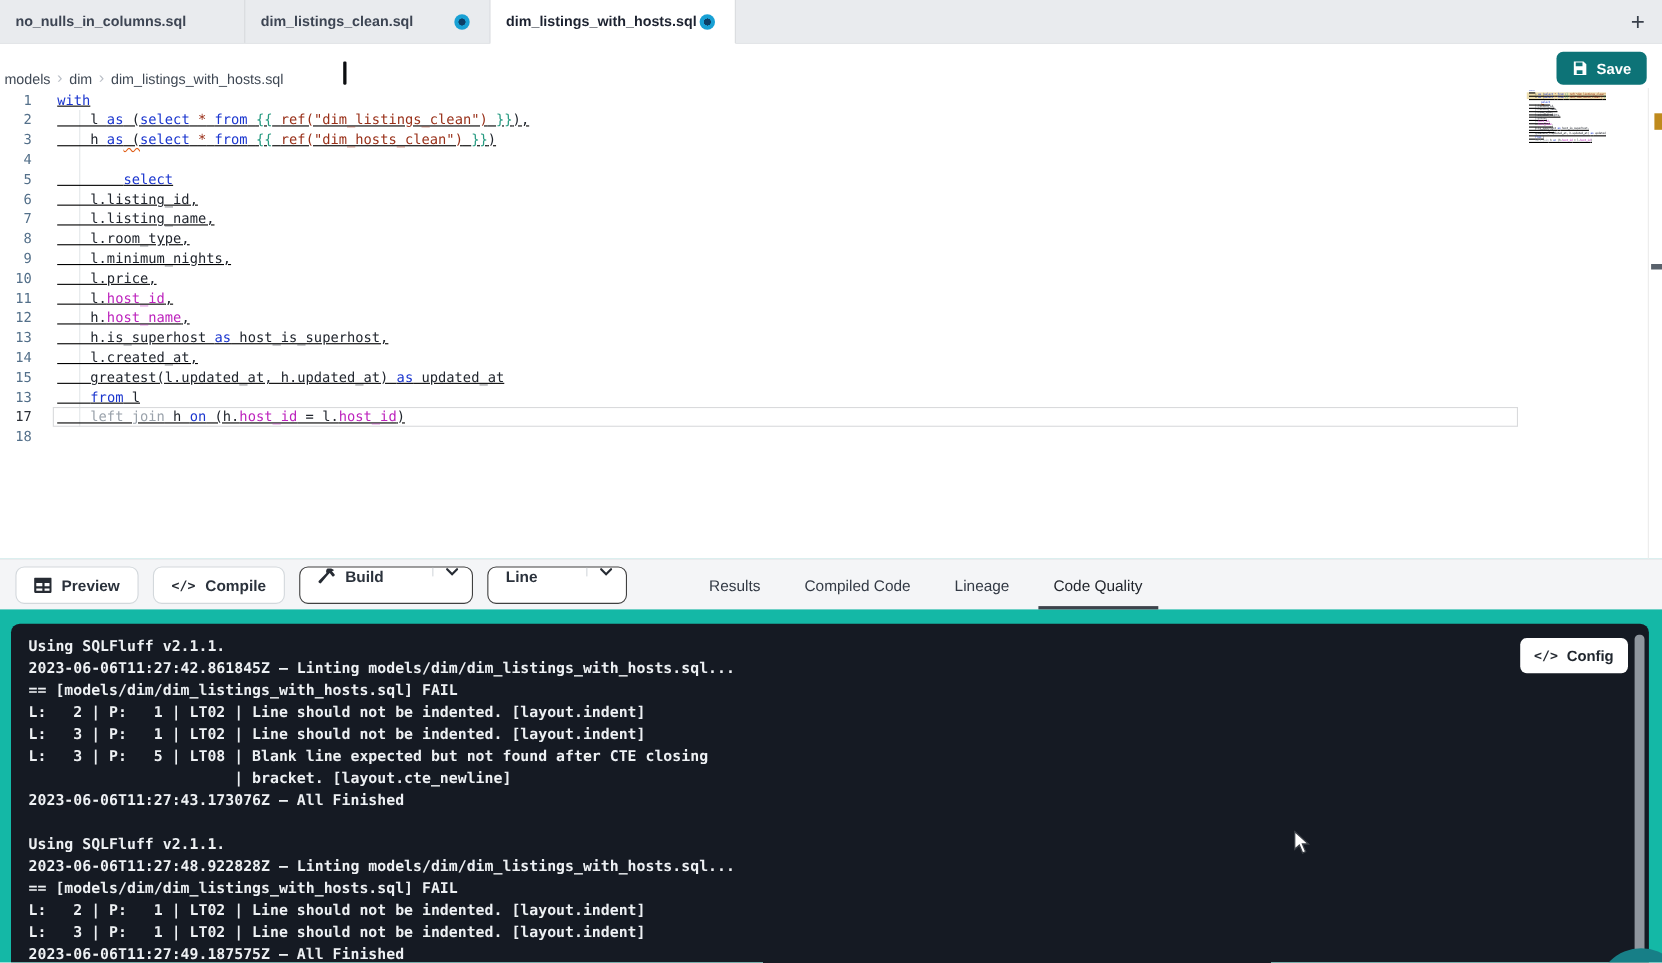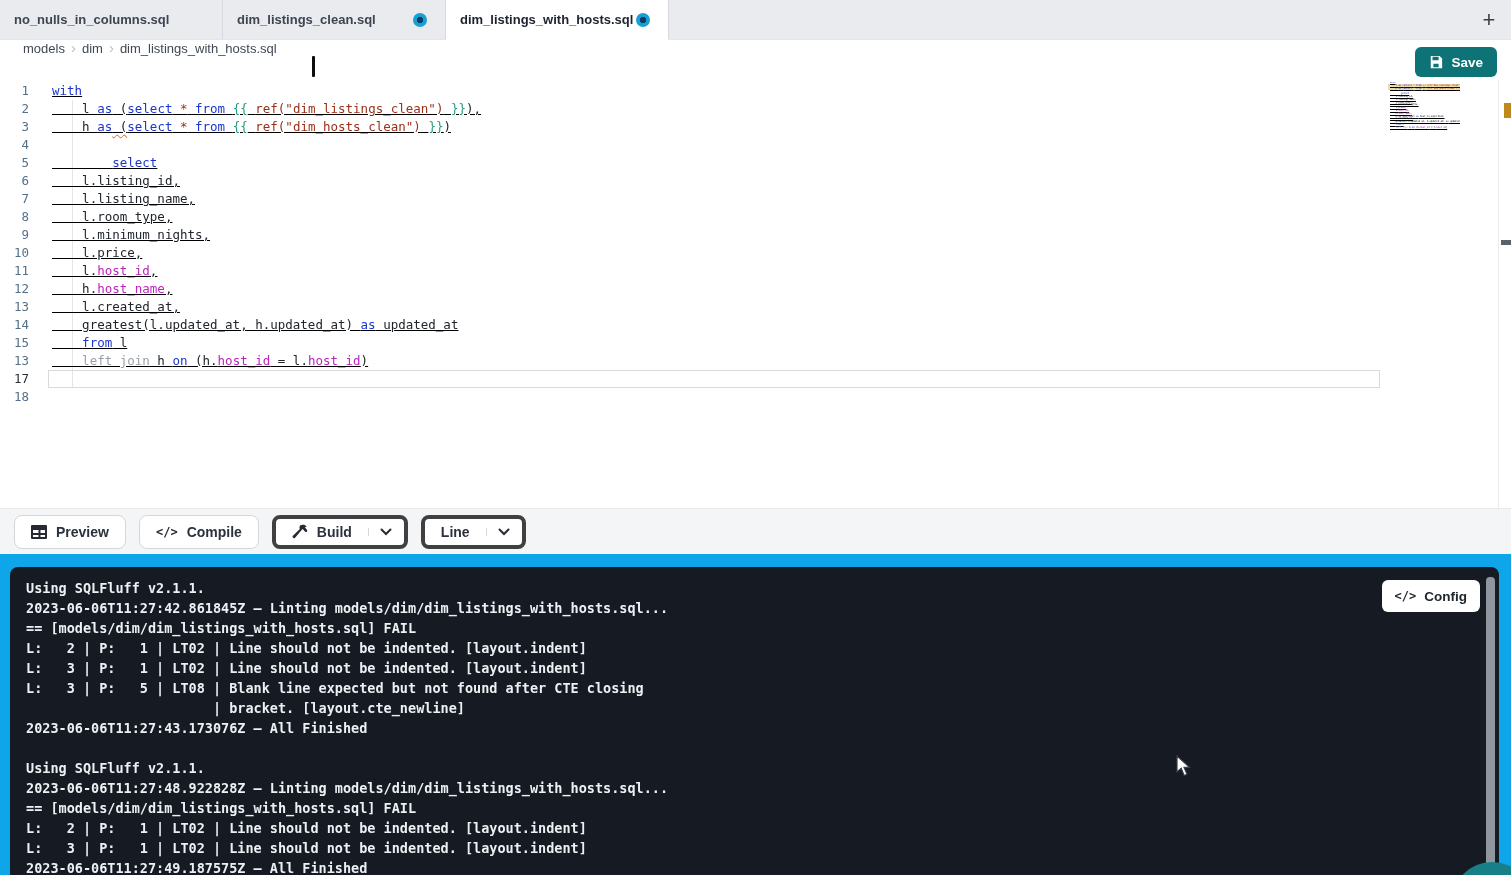--- a/index.html
+++ b/index.html
@@ -1,34 +1,34 @@
 <!DOCTYPE html>
 <html><head>
 <meta charset="utf-8">
 <style>
   * { margin:0; padding:0; box-sizing:border-box; }
   html,body { width:1511px; height:875px; overflow:hidden; background:#fff;
     font-family:"Liberation Sans", sans-serif; }
-  #root { position:relative; width:1511px; height:875px; overflow:hidden; background:#0ea5e9; }
+  #root { position:relative; width:1511px; height:875px; overflow:hidden; background:#14b8a6; }
 
   
   .tabbar { position:absolute; left:0; top:0; width:1511px; height:40px;
     background:#e9ebee; display:flex; align-items:stretch; border-bottom:1px solid #e3e5e8; }
   .tab { position:relative; width:223px; display:flex; align-items:center;
     padding:0 14px; border-right:1px solid #d7dadd; font-size:13px; font-weight:600;
     color:#3d4553; cursor:pointer; white-space:nowrap; }
   .tab.active { background:#fff; color:#1c2230; border-bottom:1px solid #fff; margin-bottom:-1px; }
   .tab .dot { position:absolute; right:18px; top:13px; width:14px; height:14px; border-radius:50%;
     background:radial-gradient(circle, #0d3e66 0 32%, #18a0d4 33% 100%); }
   .newtab { margin-left:auto; width:44px; display:flex; align-items:center; justify-content:center;
     font-size:22px; font-weight:400; color:#39404b; cursor:pointer; }
 
   
   .crumbbar { position:absolute; left:0; top:40px; width:1511px; height:40px; background:#fff;
-    display:flex; align-items:flex-start; padding:0 23px; }
+    display:flex; align-items:flex-end; padding:0 4px; }
   .crumbs { display:flex; align-items:center; gap:6px; font-size:13px; color:#3f4854; }
   .crumb-sep { color:#b9bec6; font-size:15px; transform:translateY(-1px); }
   .caret-artifact { position:absolute; left:312px; top:56px; width:3px; height:21px;
     background:#0b0d10; border-radius:1px; }
   .savebtn { position:absolute; right:14px; top:47px; height:30px; padding:0 14px;
     background:#0d7377; color:#fff; border:none; border-radius:6px; font-size:13.5px;
     font-weight:700; display:flex; align-items:center; gap:8px; cursor:pointer;
     font-family:"Liberation Sans",sans-serif; }
 
   
@@ -55,22 +55,22 @@
   .ruler-track { position:absolute; left:1498px; top:0; width:1px; height:428px; background:#ebebeb; }
   .ruler-gold { position:absolute; left:1504px; top:23px; width:7px; height:15px; background:#bf8a1d; }
   .ruler-dark { position:absolute; left:1501px; top:160px; width:10px; height:5px; background:#59626c; }
 
   
   .toolbar { position:absolute; left:0; top:508px; width:1511px; height:46px; background:#f4f5f7;
     border-top:1px solid #e8eaec; display:flex; align-items:center; padding-left:14px; }
   .btn { height:34px; background:#fff; border:1px solid #d3d8dc; border-radius:8px;
     display:flex; align-items:center; gap:9px; padding:0 16px; font-size:14px; font-weight:600;
     color:#2b323c; cursor:pointer; margin-right:13px; font-family:"Liberation Sans",sans-serif; }
-  .splitbtn { height:34px; background:#fff; border:4px solid #404040; border-radius:8px;
-    display:flex; align-items:center; margin-right:13px; overflow:hidden; }
+  .splitbtn { height:34px; background:#fff; border:1px solid #404040; border-radius:8px;
+    display:flex; align-items:flex-start; margin-right:13px; overflow:hidden;gap:28px; }
   .splitbtn .main { display:flex; align-items:center; gap:9px; padding:0 16px; font-size:14px;
     font-weight:600; color:#2b323c; cursor:pointer; }
   .splitbtn .chev { display:flex; align-items:center; justify-content:center; width:36px;
     border-left:1px solid #d3d8dc; cursor:pointer; }
   .codeicon { font-family:"DejaVu Sans Mono",monospace; font-size:12px; font-weight:700; color:#262b33; }
   .rtabs { display:flex; align-items:stretch; height:100%; margin-left:42px; }
   .rtab { position:relative; display:flex; align-items:center; padding:0 14px; margin:0 6px;
     font-size:14px; color:#333a45; cursor:pointer; }
   .rtab.active { color:#22262d; }
   .rtab.active::after { content:""; position:absolute; left:0; right:0; bottom:0; height:3px;
@@ -160,20 +160,21 @@
         <div class="cl"><span class="p">    h </span><span class="k">as</span><span class="p sq"> (</span><span class="k">select</span><span class="p"> </span><span class="s">*</span><span class="p"> </span><span class="k">from</span><span class="p"> </span><span class="j">{{</span><span class="p"> </span><span class="s">ref("dim_hosts_clean")</span><span class="p"> </span><span class="j">}}</span><span class="p">)</span></div>
         <div class="cl"></div>
         <div class="cl"><span class="p">        </span><span class="k">select</span></div>
         <div class="cl"><span class="p">    l.listing_id,</span></div>
         <div class="cl"><span class="p">    l.listing_name,</span></div>
         <div class="cl"><span class="p">    l.room_type,</span></div>
         <div class="cl"><span class="p">    l.minimum_nights,</span></div>
         <div class="cl"><span class="p">    l.price,</span></div>
         <div class="cl"><span class="p">    l.</span><span class="m">host_id</span><span class="p">,</span></div>
         <div class="cl"><span class="p">    h.</span><span class="m">host_name</span><span class="p">,</span></div>
+        <div class="cl"><span class="p">    h.is_superhost </span><span class="k">as</span><span class="p"> host_is_superhost,</span></div>
         <div class="cl"><span class="p">    l.created_at,</span></div>
         <div class="cl"><span class="p">    greatest(l.updated_at, h.updated_at) </span><span class="k">as</span><span class="p"> updated_at</span></div>
         <div class="cl"><span class="p">    </span><span class="k">from</span><span class="p"> l</span></div>
         <div class="cl"><span class="g">    left join</span><span class="p"> h </span><span class="k">on</span><span class="p"> (h.</span><span class="m">host_id</span><span class="p"> = l.</span><span class="m">host_id</span><span class="p">)</span></div>
         <div class="cl"></div>
       </div>
     <div class="mini-band"></div>
     <div class="minimap" id="minimap">
         <div class="cl"><span class="k">with</span></div>
         <div class="cl"><span class="p">    l </span><span class="k">as</span><span class="p"> (</span><span class="k">select</span><span class="p"> </span><span class="s">*</span><span class="p"> </span><span class="k">from</span><span class="p"> </span><span class="j">{{</span><span class="p"> </span><span class="s">ref("dim_listings_clean")</span></div>
@@ -226,20 +227,26 @@
     <div class="splitbtn">
       <div class="main">
         <span>Line</span>
       </div>
       <div class="chev">
         <svg width="12" height="8" viewBox="0 0 12 8">
           <path fill="none" stroke="#262b33" stroke-width="2" stroke-linecap="round" d="M1.5 1.5 6 6l4.5-4.5"></path>
         </svg>
       </div>
     </div>
+    <div class="rtabs" id="rtabs">
+        <div class="rtab">Results</div>
+        <div class="rtab">Compiled Code</div>
+        <div class="rtab">Lineage</div>
+        <div class="rtab active">Code Quality</div>
+      </div>
   </div>
 
   <div class="terminal">
     <div class="termlines" id="termlines"><div>Using SQLFluff v2.1.1.</div><div>2023-06-06T11:27:42.861845Z — Linting models/dim/dim_listings_with_hosts.sql...</div><div>== [models/dim/dim_listings_with_hosts.sql] FAIL</div><div>L:   2 | P:   1 | LT02 | Line should not be indented. [layout.indent]</div><div>L:   3 | P:   1 | LT02 | Line should not be indented. [layout.indent]</div><div>L:   3 | P:   5 | LT08 | Blank line expected but not found after CTE closing</div><div>                       | bracket. [layout.cte_newline]</div><div>2023-06-06T11:27:43.173076Z — All Finished</div><div> </div><div>Using SQLFluff v2.1.1.</div><div>2023-06-06T11:27:48.922828Z — Linting models/dim/dim_listings_with_hosts.sql...</div><div>== [models/dim/dim_listings_with_hosts.sql] FAIL</div><div>L:   2 | P:   1 | LT02 | Line should not be indented. [layout.indent]</div><div>L:   3 | P:   1 | LT02 | Line should not be indented. [layout.indent]</div><div>2023-06-06T11:27:49.187575Z — All Finished</div></div>
     <button class="configbtn">
       <span class="codeicon">&lt;/&gt;</span>
       <span>Config</span>
     </button>
     <div class="term-scroll"></div>
   </div>

